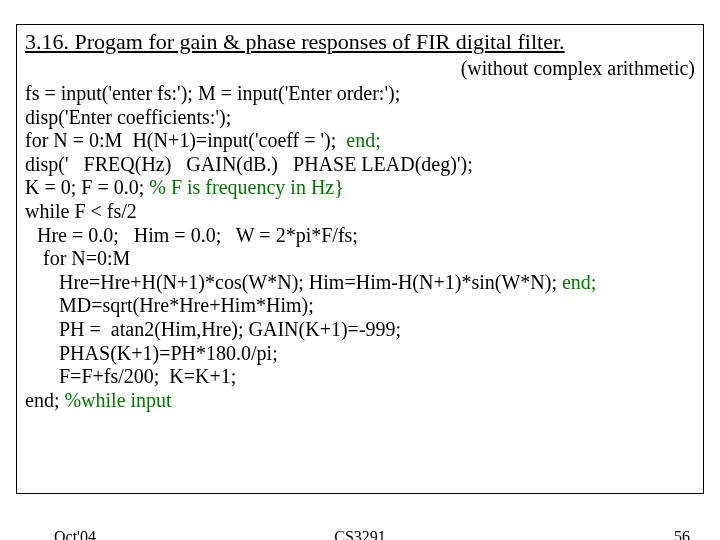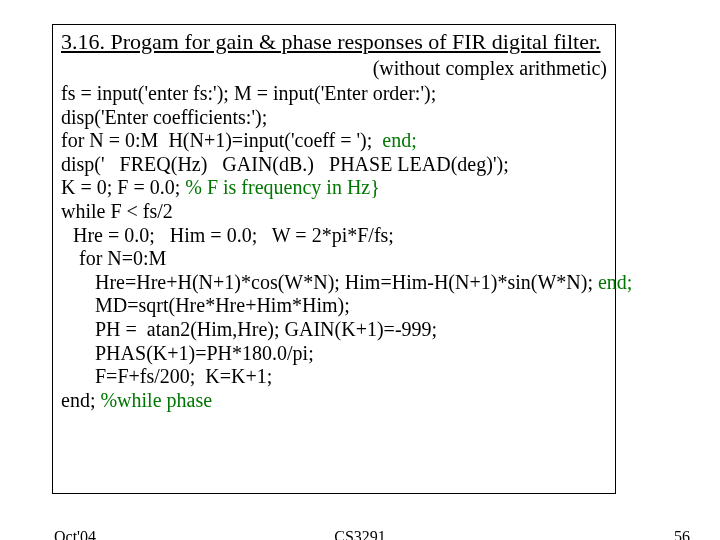--- a/index.html
+++ b/index.html
@@ -8,26 +8,25 @@
     background: #fff;
     font-family: "Times New Roman", Times, serif;
     width: 720px;
     height: 540px;
     position: relative;
   }
   .slide-box {
     position: absolute;
     top: 24px;
     left: 16px;
-    width: 564px;
+    width: 688px;
     height: 470px;
     border: 1px solid #000;
     box-sizing: border-box;
     padding: 4px 8px 2px 8px;
-    margin-left: 36px;
   }
   .title {
     font-size: 22px;
     text-decoration: underline;
     margin-bottom: 2px;
   }
   .subtitle {
     font-size: 20px;
     text-align: right;
     margin-bottom: 2px;
@@ -66,20 +65,20 @@
   <div class="code-line">disp('   FREQ(Hz)   GAIN(dB.)   PHASE LEAD(deg)');</div>
   <div class="code-line"><span>K = 0; F = 0.0; </span><span class="green">% F is frequency in Hz}</span></div>
   <div class="code-line">while F &lt; fs/2</div>
   <div class="code-line i1">Hre = 0.0;   Him = 0.0;   W = 2*pi*F/fs;</div>
   <div class="code-line i2">for N=0:M</div>
   <div class="code-line i3"><span>Hre=Hre+H(N+1)*cos(W*N); Him=Him-H(N+1)*sin(W*N); </span><span class="green">end;</span></div>
   <div class="code-line i3">MD=sqrt(Hre*Hre+Him*Him);</div>
   <div class="code-line i3">PH =  atan2(Him,Hre); GAIN(K+1)=-999;</div>
   <div class="code-line i3">PHAS(K+1)=PH*180.0/pi;</div>
   <div class="code-line i3">F=F+fs/200;  K=K+1;</div>
-  <div class="code-line"><span>end; </span><span class="green">%while phase</span></div>
+  <div class="code-line"><span>end; </span><span class="green">%while input</span></div>
 </div>
 
 <div class="footer">
   <span class="foot-left">Oct'04</span>
   <span class="foot-center">CS3291</span>
   <span class="foot-right">56</span>
 </div>
 
 </body></html>

